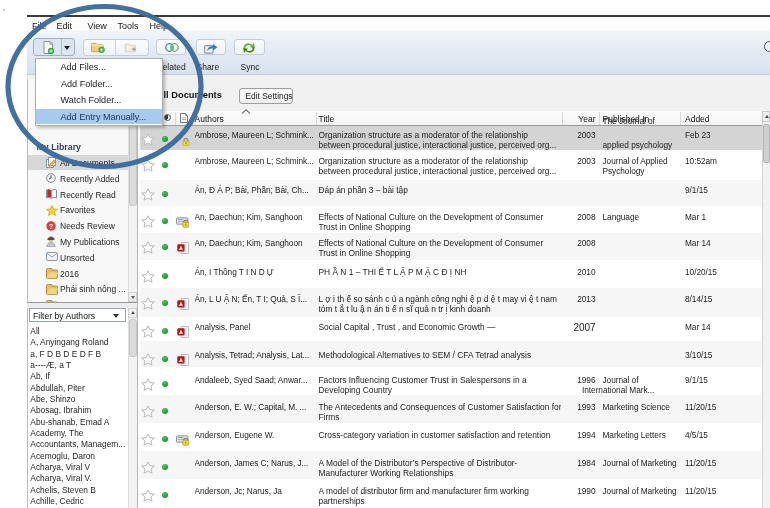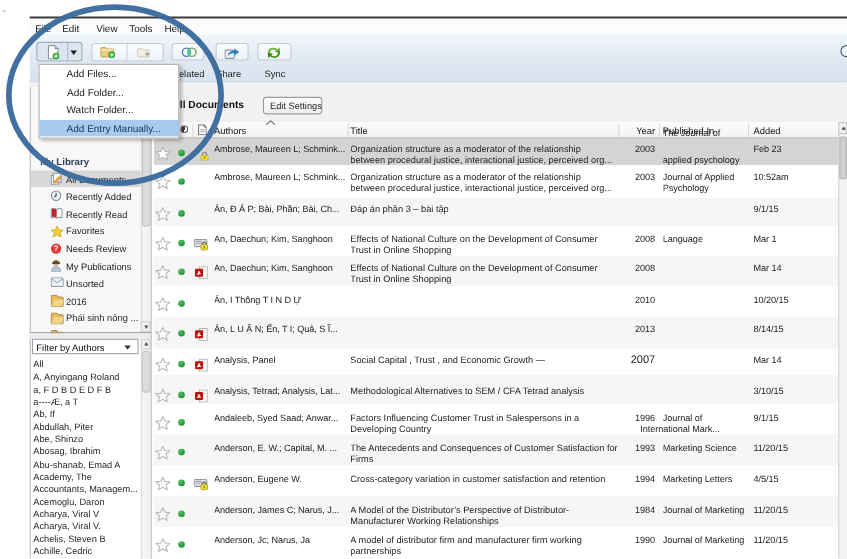--- a/index.html
+++ b/index.html
@@ -242,35 +242,38 @@
 <div class="tx" style="left:194.5px;top:237.5px;width:120px;overflow:hidden;font-size:8.3px;letter-spacing:-0.05px">An, Daechun; Kim, Sanghoon</div>
 <div class="tx" style="left:318.5px;top:237.5px;width:242px;overflow:hidden;font-size:8.4px">Effects of National Culture on the Development of Consumer</div>
 <div class="tx" style="left:318.5px;top:247.9px;width:242px;overflow:hidden;font-size:8.4px">Trust in Online Shopping</div>
 <div class="tx" style="left:595.5px;top:237.5px;font-size:8.3px;letter-spacing:-0.05px;transform:translateX(-100%)">2008</div>
 <div class="tx" style="left:685px;top:237.5px;font-size:8.3px;letter-spacing:-0.05px">Mar 14</div>
 <svg class="ab" width="14" height="13" viewBox="0 0 14 13" style="left:140.5px;top:269.9px">
       <path d="M7 0.8 L8.9 4.6 L13.3 5 L10 7.9 L11 12.2 L7 10 L3 12.2 L4 7.9 L0.7 5 L5.1 4.6 Z" fill="#fcfcfc" stroke="#b9b9b9" stroke-width="1"></path>
     </svg>
 <div class="ab" style="left:162.1px;top:272.6px;width:6.4px;height:6.4px;border-radius:50%;background:radial-gradient(circle at 35% 30%,#4fc362,#1e9632 70%,#157a26)"></div>
 <div class="tx" style="left:194.5px;top:266.5px;width:120px;overflow:hidden;font-size:8.3px;letter-spacing:-0.05px">Án, I Thông T I N D Ự</div>
+<div class="tx" style="left:318.5px;top:266.5px;width:242px;overflow:hidden;font-size:8.4px">PH Ầ N 1 – THI Ế T L Ậ P M Ặ C Đ Ị NH</div>
 <div class="tx" style="left:595.5px;top:266.5px;font-size:8.3px;letter-spacing:-0.05px;transform:translateX(-100%)">2010</div>
 <div class="tx" style="left:685px;top:266.5px;font-size:8.3px;letter-spacing:-0.05px">10/20/15</div>
 <div class="ab" style="left:140px;top:287.5px;width:622px;height:29.5px;background:#f6f6f6"></div>
 <svg class="ab" width="14" height="13" viewBox="0 0 14 13" style="left:140.5px;top:296.9px">
       <path d="M7 0.8 L8.9 4.6 L13.3 5 L10 7.9 L11 12.2 L7 10 L3 12.2 L4 7.9 L0.7 5 L5.1 4.6 Z" fill="#fcfcfc" stroke="#b9b9b9" stroke-width="1"></path>
     </svg>
 <div class="ab" style="left:162.1px;top:299.6px;width:6.4px;height:6.4px;border-radius:50%;background:radial-gradient(circle at 35% 30%,#4fc362,#1e9632 70%,#157a26)"></div>
 <svg width="12" height="12" viewBox="0 0 12 12" style="position:absolute;left:176.5px;top:297.5px">
       <rect x="4.2" y="0.6" width="7.2" height="10.8" fill="#fff" stroke="#adadad" stroke-width="0.8"></rect>
       <rect x="5.4" y="2" width="4.2" height="0.7" fill="#d5d5d5"></rect>
       <rect x="5.4" y="3.6" width="5" height="0.7" fill="#d5d5d5"></rect>
       <rect x="0.3" y="2.3" width="7.3" height="7.3" rx="1.1" fill="#c11010"></rect>
       <path d="M1.6 8 C2.5 7.2 3.1 6 3.4 4.3 L4.4 4.3 C4.6 5.7 5.2 6.8 6.3 7.4 C4.8 7.3 3.1 7.5 1.6 8 Z" fill="#fff"></path>
     </svg>
 <div class="tx" style="left:194.5px;top:293.5px;width:120px;overflow:hidden;font-size:8.3px;letter-spacing:-0.05px">Án, L U Ậ N; Ến, T I; Quả, S Ĩ...</div>
+<div class="tx" style="left:318.5px;top:293.5px;width:242px;overflow:hidden;font-size:8.4px">L ợ i th ế so sánh c ủ a ngành công nghi ệ p d ệ t may vi ệ t nam</div>
+<div class="tx" style="left:318.5px;top:303.9px;width:242px;overflow:hidden;font-size:8.4px">tóm t ắ t lu ậ n án ti ế n sĩ quả n tr ị kinh doanh</div>
 <div class="tx" style="left:595.5px;top:293.5px;font-size:8.3px;letter-spacing:-0.05px;transform:translateX(-100%)">2013</div>
 <div class="tx" style="left:685px;top:293.5px;font-size:8.3px;letter-spacing:-0.05px">8/14/15</div>
 <svg class="ab" width="14" height="13" viewBox="0 0 14 13" style="left:140.5px;top:324.9px">
       <path d="M7 0.8 L8.9 4.6 L13.3 5 L10 7.9 L11 12.2 L7 10 L3 12.2 L4 7.9 L0.7 5 L5.1 4.6 Z" fill="#fcfcfc" stroke="#b9b9b9" stroke-width="1"></path>
     </svg>
 <div class="ab" style="left:162.1px;top:327.6px;width:6.4px;height:6.4px;border-radius:50%;background:radial-gradient(circle at 35% 30%,#4fc362,#1e9632 70%,#157a26)"></div>
 <svg width="12" height="12" viewBox="0 0 12 12" style="position:absolute;left:176.5px;top:325.5px">
       <rect x="4.2" y="0.6" width="7.2" height="10.8" fill="#fff" stroke="#adadad" stroke-width="0.8"></rect>
       <rect x="5.4" y="2" width="4.2" height="0.7" fill="#d5d5d5"></rect>
       <rect x="5.4" y="3.6" width="5" height="0.7" fill="#d5d5d5"></rect>

